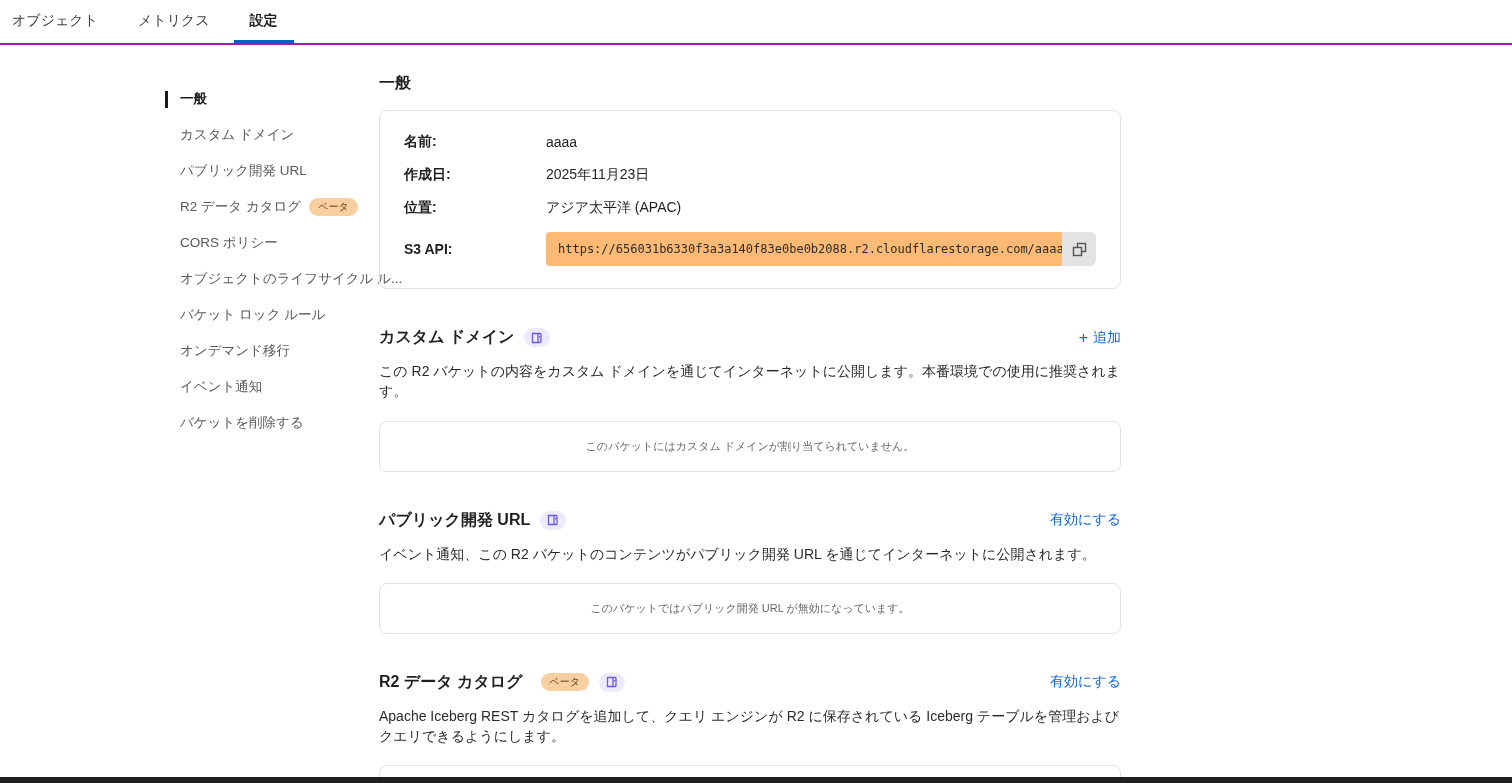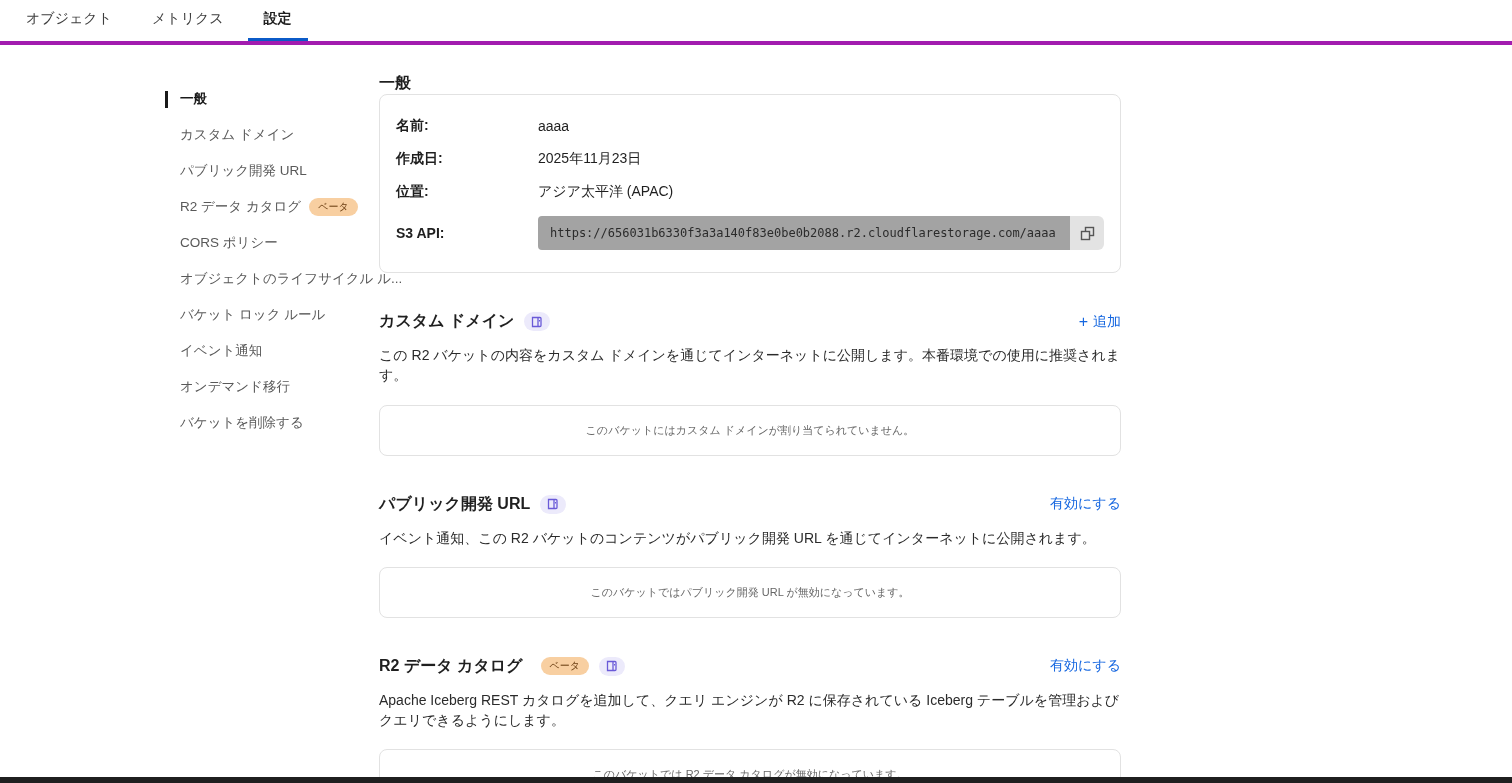--- a/index.html
+++ b/index.html
@@ -10,22 +10,22 @@
     color: #1f1f1f;
     overflow: hidden;
     position: relative;
   }
 
   
   .tabbar {
     display: flex;
     align-items: flex-end;
     height: 45px;
-    border-bottom: 4px solid #a21caf;
-    padding-left: 24px;
+    border-bottom: 2px solid #a21caf;
+    padding-left: 10px;
     font-family: Liberation Mono, monospace;
   }
   .tab {
     position: relative;
     font-size: 14px;
     color: #3d3d3d;
     padding: 12px 2px 13px 2px;
     margin-right: 36px;
     cursor: pointer;
     white-space: nowrap;
@@ -126,39 +126,40 @@
     border: 1px solid #e2e2e2;
     border-radius: 8px;
     padding: 17px 20px;
     text-align: center;
     font-size: 11px;
     color: #666666;
   }
 
   
   .general-card {
+    margin-top: 16px;
     border: 1px solid #e2e2e2;
     border-radius: 8px;
-    padding: 22px 16px;
+    padding: 22px 24px;
   }
   .g-row {
     display: flex;
     align-items: center;
     margin-bottom: 15px;
     font-size: 14px;
   }
   .g-row:last-child { margin-bottom: 0; }
   .g-label { width: 142px; flex: none; font-weight: bold; color: #1f1f1f; }
   .g-value { color: #1f1f1f; }
 
   .s3-field { display: flex; flex: 1; min-width: 0; }
   .s3-url {
     flex: 1;
     min-width: 0;
-    background: #a3a3a3;
+    background: #fdba74;
     height: 34px;
     line-height: 34px;
     padding: 0 12px;
     font-family: "DejaVu Sans Mono", monospace;
     font-size: 12px;
     color: #2b2b2b;
     border-radius: 4px 0 0 4px;
     white-space: nowrap;
     overflow: hidden;
   }
@@ -218,25 +219,25 @@
     <div class="side-item">
       <span class="bar"></span>
       <span>オブジェクトのライフサイクル ル...</span>
     </div>
     <div class="side-item">
       <span class="bar"></span>
       <span>バケット ロック ルール</span>
     </div>
     <div class="side-item">
       <span class="bar"></span>
+      <span>オンデマンド移行</span>
+    </div>
+    <div class="side-item">
+      <span class="bar"></span>
       <span>イベント通知</span>
-    </div>
-    <div class="side-item">
-      <span class="bar"></span>
-      <span>オンデマンド移行</span>
     </div>
     <div class="side-item">
       <span class="bar"></span>
       <span>バケットを削除する</span>
     </div>
   </nav>
 
   <main class="main">
 
     <section class="section">

